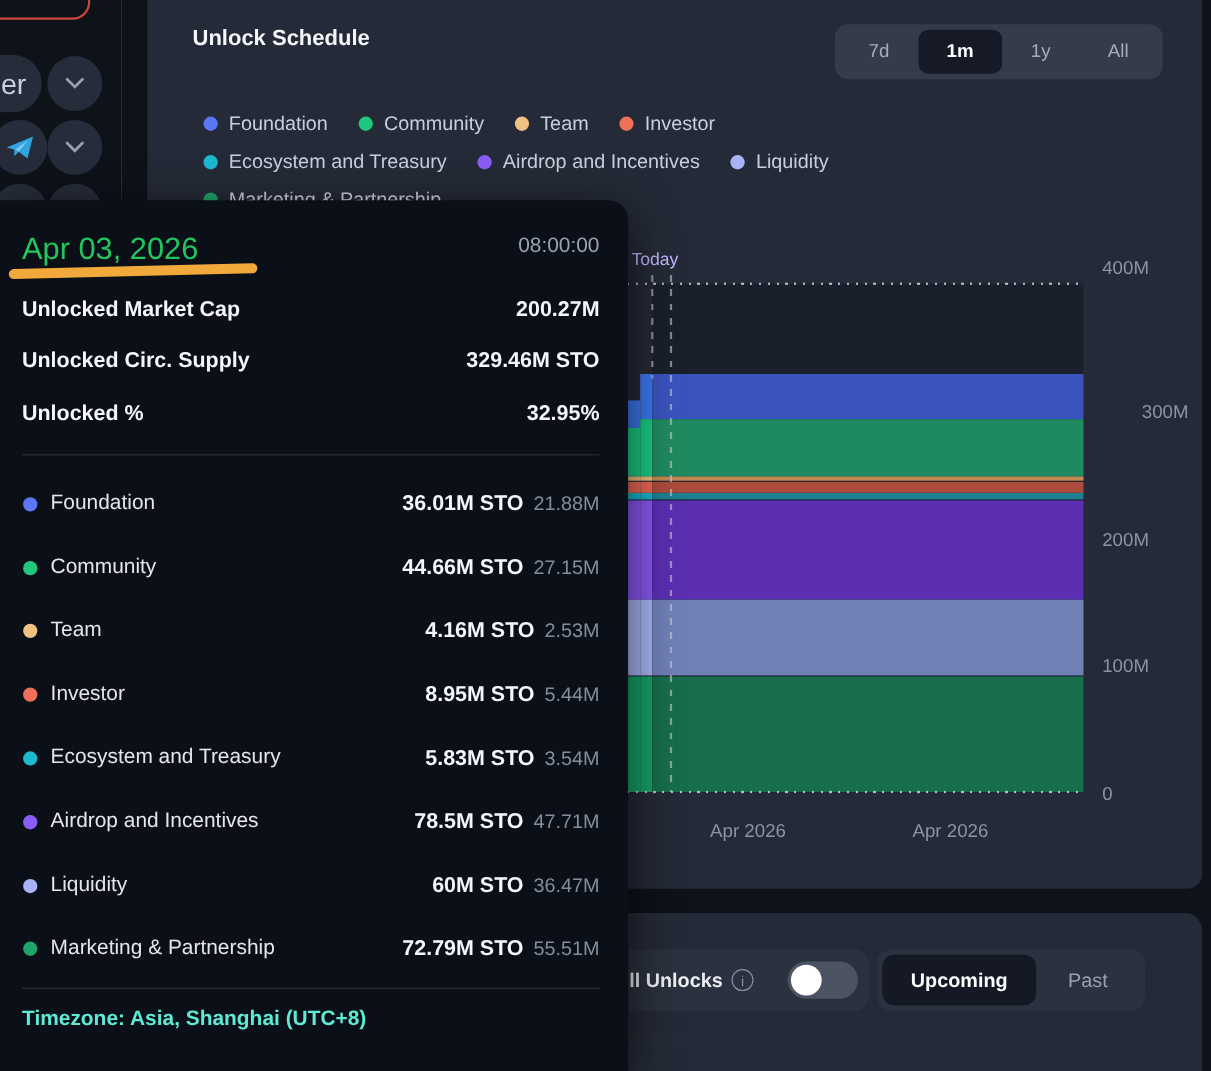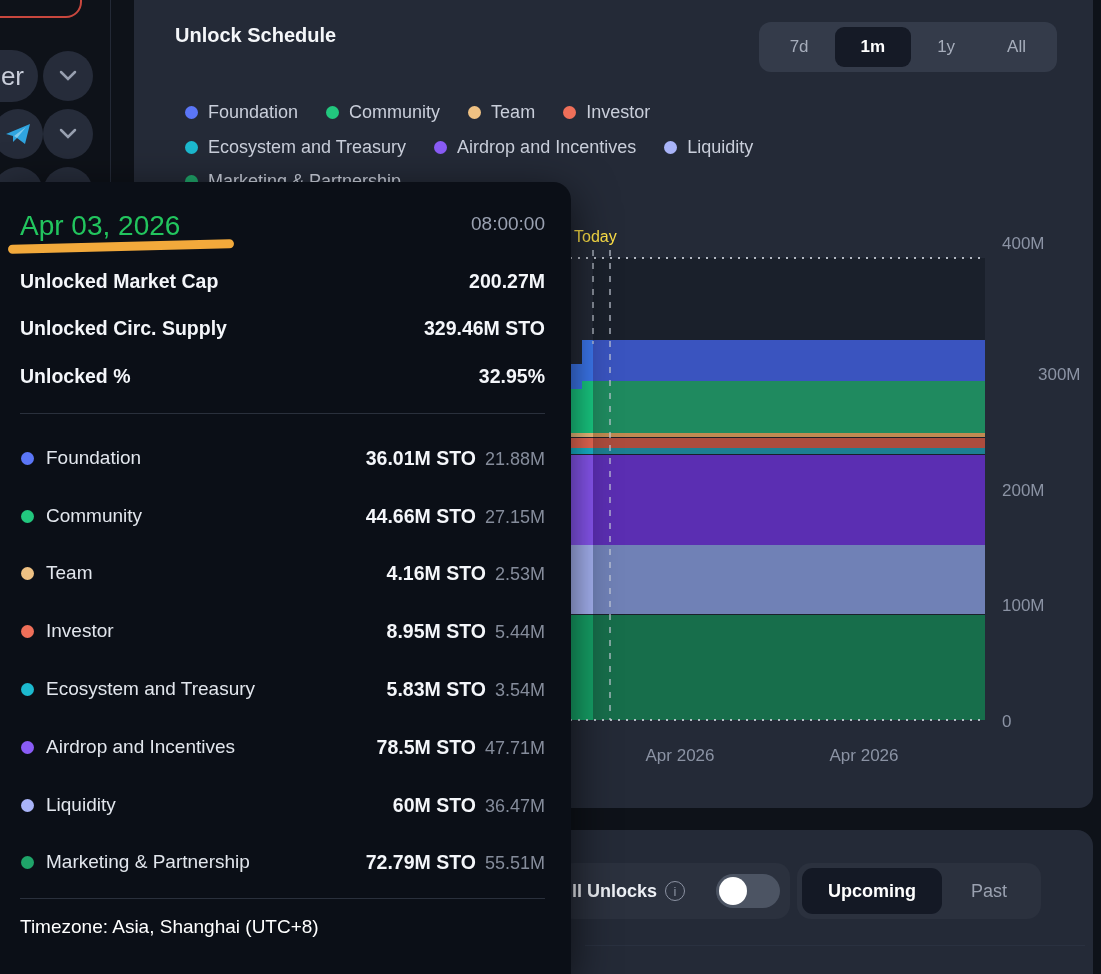--- a/index.html
+++ b/index.html
@@ -27,21 +27,21 @@
                font-size:17px; color:#A6ADBB; font-weight:500; border-radius:9px; cursor:pointer; }
   .range-btn.active { background:#151A26; color:#FFFFFF; font-weight:bold; }
 
   .legend-row { position:absolute; left:51px; display:flex; gap:28px; align-items:center; height:26px; }
   .legend-item { display:flex; align-items:center; gap:10px; }
   .dot { width:13px; height:13px; border-radius:50%; flex:0 0 auto; }
   .legend-label { font-size:18px; color:#C9CEDA; }
 
   
   .future-bg { position:absolute; left:459px; top:258px; width:392px; height:462px; background:#1A202B; }
-  .today-label { position:absolute; left:440px; top:228px; font-size:16px; color:#fde047; }
+  .today-label { position:absolute; left:440px; top:228px; font-size:16px; color:#c4b5fd; }
   .dotline { position:absolute; left:436px; width:415px; height:2px;
              background:repeating-linear-gradient(90deg,#CDD2DC 0 2px,transparent 2px 8px); opacity:.85; z-index:6; }
   .dashline { position:absolute; width:2px;
               background:repeating-linear-gradient(180deg,rgba(200,206,218,.6) 0 6px,transparent 6px 13px); z-index:6; }
   .band { position:absolute; z-index:3; }
   .ytick { position:absolute; left:868px; font-size:17px; color:#8B93A4; z-index:7; }
   .xtick { position:absolute; top:746px; width:120px; text-align:center; font-size:17px; color:#8B93A4; }
 
   
   .bottom-card { position:absolute; left:540px; top:830px; width:553px; height:160px;
@@ -70,21 +70,21 @@
                border-radius:6px; transform:rotate(-1.4deg); }
   .tt-sumrow { position:absolute; left:20px; right:26px; height:28px; display:flex;
                justify-content:space-between; align-items:center; }
   .tt-sumrow .lab, .tt-sumrow .val { font-size:19.5px; font-weight:bold; color:#F4F6FA; }
   .tt-div { position:absolute; left:20px; right:26px; height:1px; background:#2A303C; }
   .tt-row { position:absolute; left:21px; right:26px; height:28px; display:flex; align-items:center; }
   .tt-row .legend-label { font-size:19px; color:#E2E6ED; margin-left:12px; }
   .tt-row .vals { margin-left:auto; display:flex; align-items:baseline; gap:9px; }
   .tt-row .v1 { font-size:19.5px; font-weight:bold; color:#F4F6FA; }
   .tt-row .v2 { font-size:18px; color:#858C9B; }
-  .tt-tz { position:absolute; left:20px; top:734px; font-size:19px; color:#ffffff; }
+  .tt-tz { position:absolute; left:20px; top:734px; font-size:19px; color:#5eead4;font-weight:bold; }
 </style>
 </head>
 <body>
 
 <div class="page">
 
   <div class="red-box"></div>
   <div class="side-pill">
     <span>er</span>
   </div>

